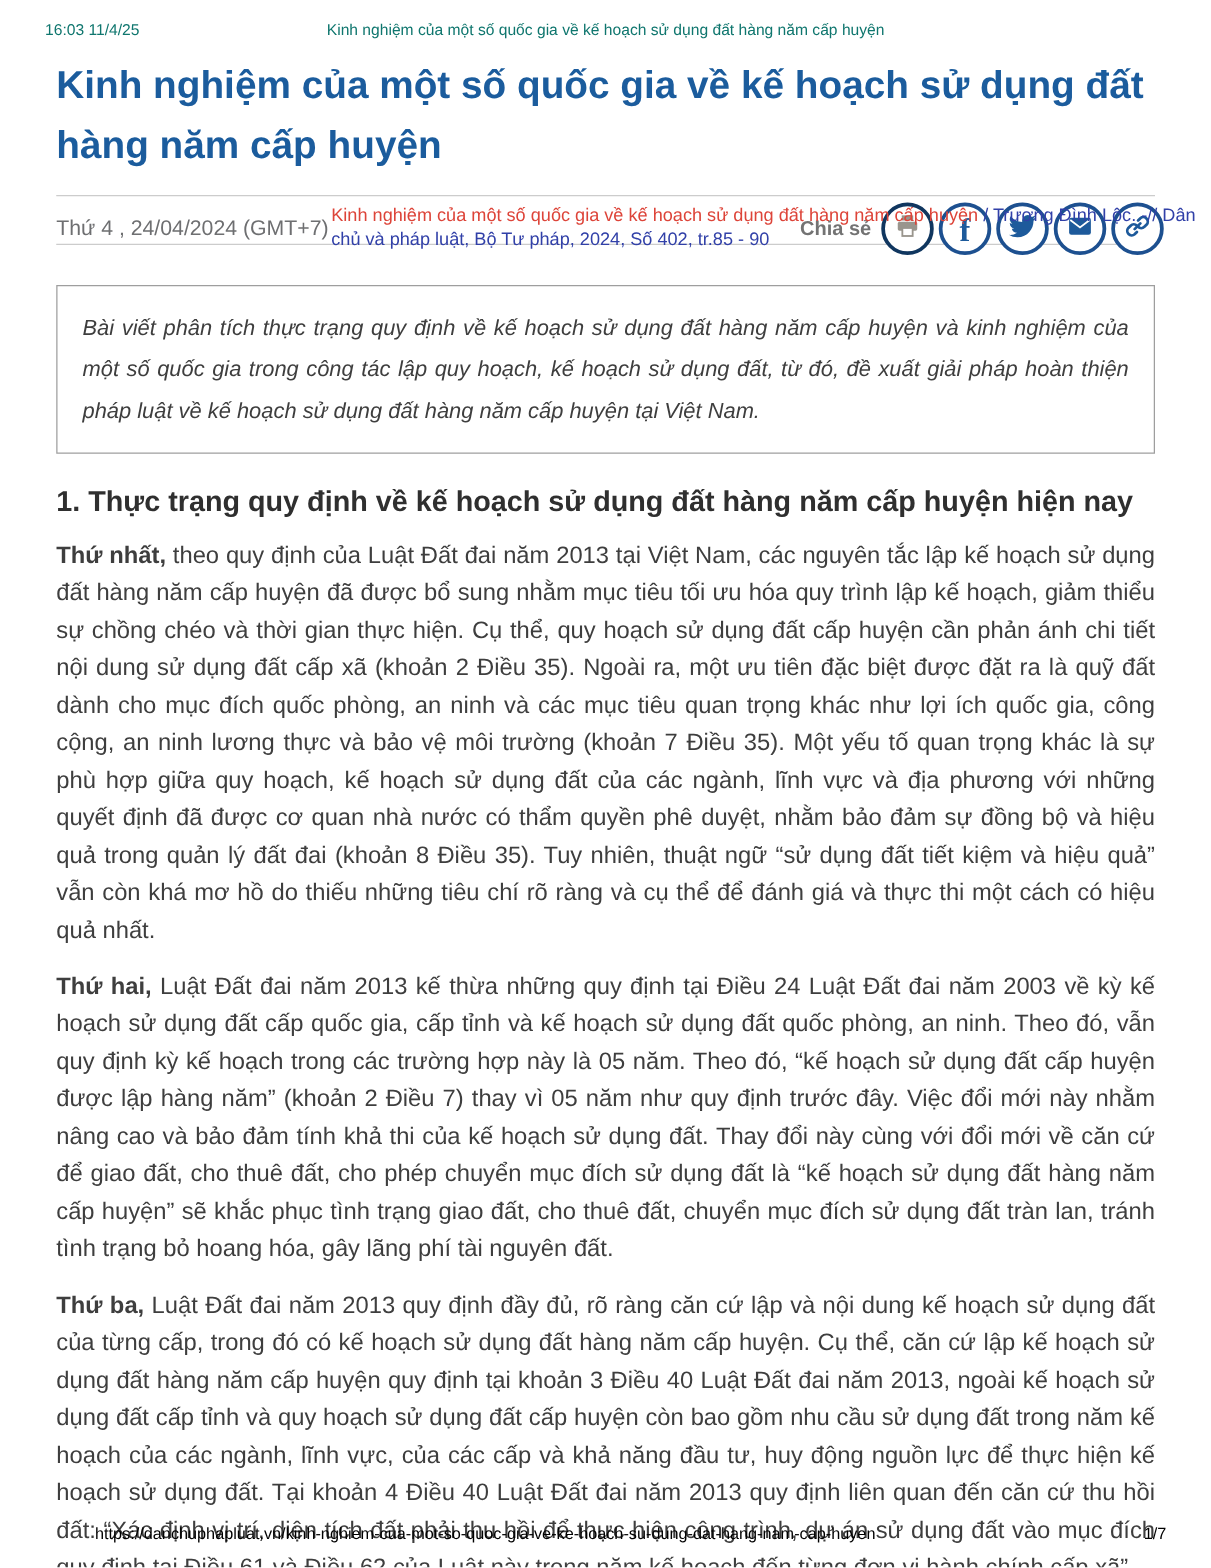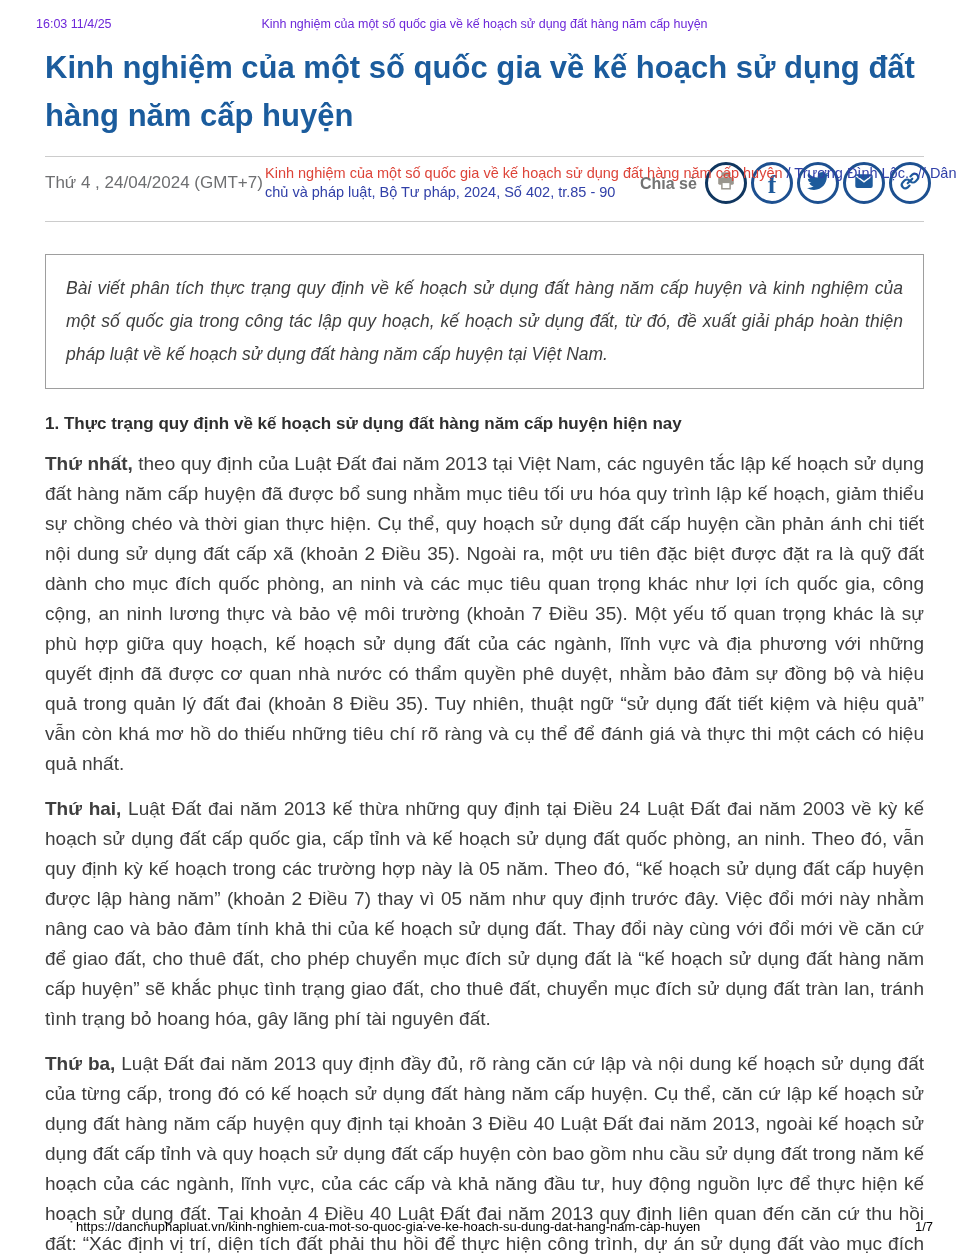--- a/index.html
+++ b/index.html
@@ -7,38 +7,38 @@
   .page {
     position:relative;
     width:969px; height:1254px;
     background:#ffffff;
     font-family:"Liberation Sans", sans-serif;
     overflow:hidden;
   }
   
   .print-header {
     position:absolute; top:17px; left:36px; right:36px;
-    font-size:12.5px; color:#6d28d9;
+    font-size:12.5px; color:#0f766e;
   }
   .print-header .ph-title {
     position:absolute; left:0; right:0; top:0; text-align:center;
   }
   .print-footer {
     position:absolute; bottom:20px; left:36px; right:36px;
     font-size:13px; color:#000000;
     display:flex; justify-content:space-between; align-items:baseline;margin-left:40px;
   }
   
   .content { margin:0 45px; padding-top:44px; }
   h1.article-title {
     font-size:31px; line-height:48px; font-weight:bold;
     color:#1b5c9d; margin-bottom:16px;
   }
   .meta-row {
-    position:relative; height:66px;
+    position:relative; height:40px;
     border-top:1px solid #cccccc; border-bottom:1px solid #cccccc;
   }
   .pub-date { position:absolute; left:0; top:16px; font-size:17px; color:#6e6f71; white-space:nowrap; }
   .share-label { position:absolute; left:595px; top:18px; font-size:16px; font-weight:bold; color:#737373; z-index:1; }
   .share-icons { position:absolute; left:660px; top:5px; display:flex; gap:4px; z-index:1; }
   .icon-circle {
     width:42px; height:42px; border-radius:50%;
     border:3px solid #1d5090; background:#fff;
     display:flex; align-items:center; justify-content:center;
     cursor:pointer;
@@ -51,21 +51,21 @@
   }
   .cit-title { color:#dd4439; }
   .cit-source { color:#3140a8; }
   .abstract-box {
     margin-top:32px;
     border:1px solid #9e9e9e;
     padding:17px 20px;
     font-style:italic; font-size:17.5px; line-height:33px; color:#3e3e3e;
     text-align:justify;
   }
-  .section-heading { margin-top:25px; font-size:17px; font-weight:bold; color:#2f2f2f; }
+  .section-heading { margin-top:25px; font-size:23px; font-weight:bold; color:#2f2f2f; }
   .para {
     margin-top:15px; font-size:19px; line-height:30px; color:#3e3e3e;
     text-align:justify;
   }
   .lead { font-weight:bold; }
 </style>
 </head>
 <body>
 
 <div class="page">

